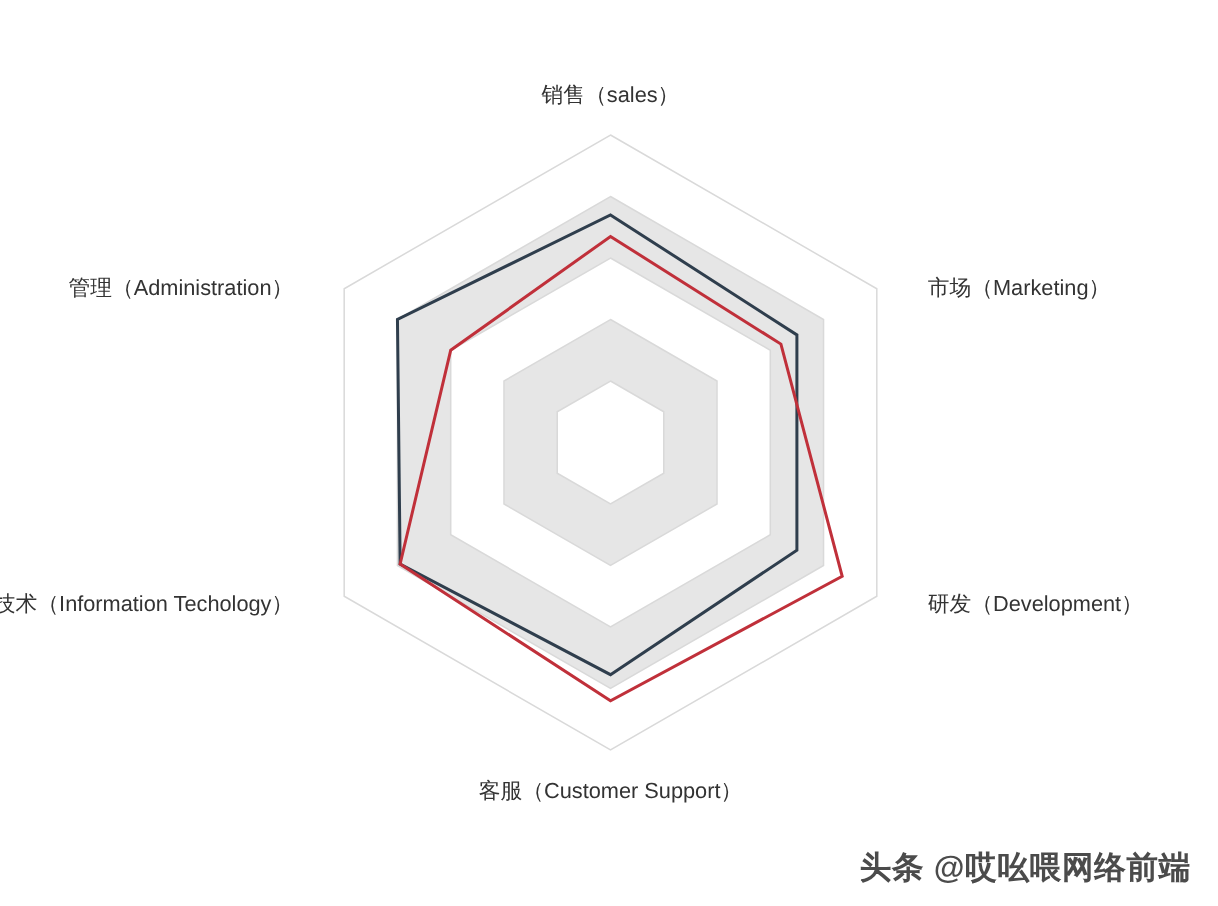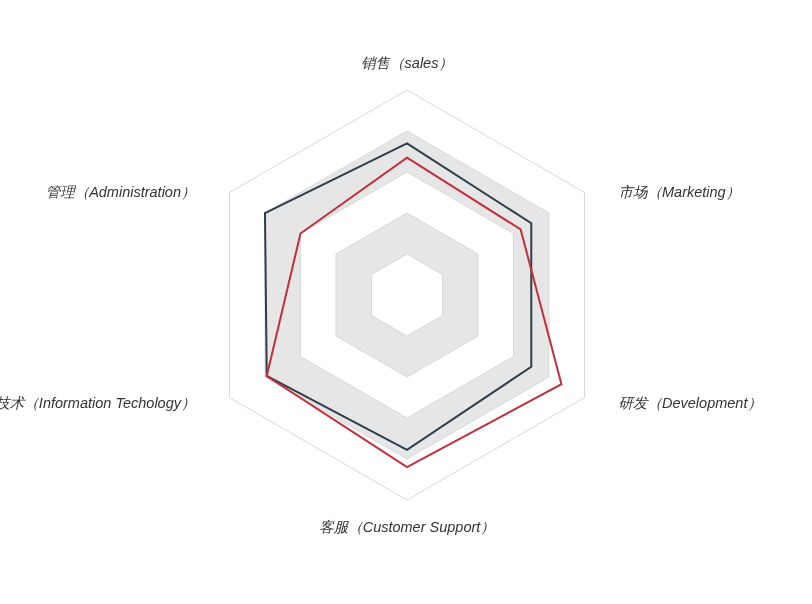--- a/index.html
+++ b/index.html
@@ -5,21 +5,21 @@
   html,body{margin:0;padding:0;}
   body{
     width:812px;height:604px;
     background:#ffffff;
     font-family:"Liberation Sans","DejaVu Sans",sans-serif;
     overflow:hidden;
     position:relative;
   }
   #chart-root{
     position:absolute;inset:0;
-    width:812px;height:604px;font-style:italic;
+    width:812px;height:604px;
   }
   svg.radar{display:block;width:812px;height:604px;}
   .axis-label{
     font-size:14.5px;
     fill:#333333;
     font-family:"Liberation Sans","DejaVu Sans",sans-serif;
   }
   .watermark{
     position:absolute;
     right:18px;bottom:12px;
@@ -50,13 +50,14 @@
       </g>
     <g id="label-layer">
         <text x="407.0" y="68.0" text-anchor="middle" class="axis-label">销售（sales）</text>
         <text x="618.5" y="196.5" text-anchor="start" class="axis-label">市场（Marketing）</text>
         <text x="618.5" y="407.5" text-anchor="start" class="axis-label">研发（Development）</text>
         <text x="407.0" y="532.0" text-anchor="middle" class="axis-label">客服（Customer Support）</text>
         <text x="195.5" y="407.5" text-anchor="end" class="axis-label">信息技术（Information Techology）</text>
         <text x="195.5" y="196.5" text-anchor="end" class="axis-label">管理（Administration）</text>
       </g>
   </svg>
+  <div class="watermark">头条 @哎吆喂网络前端</div>
 </div>
 
 </body></html>

